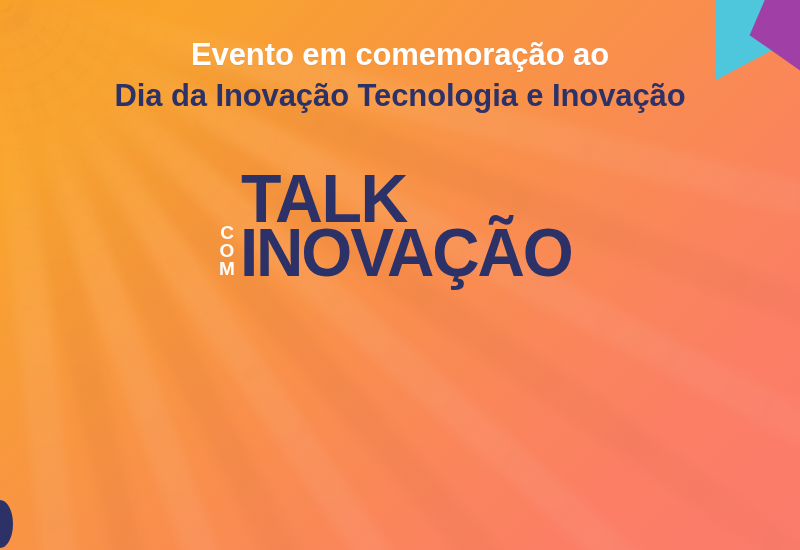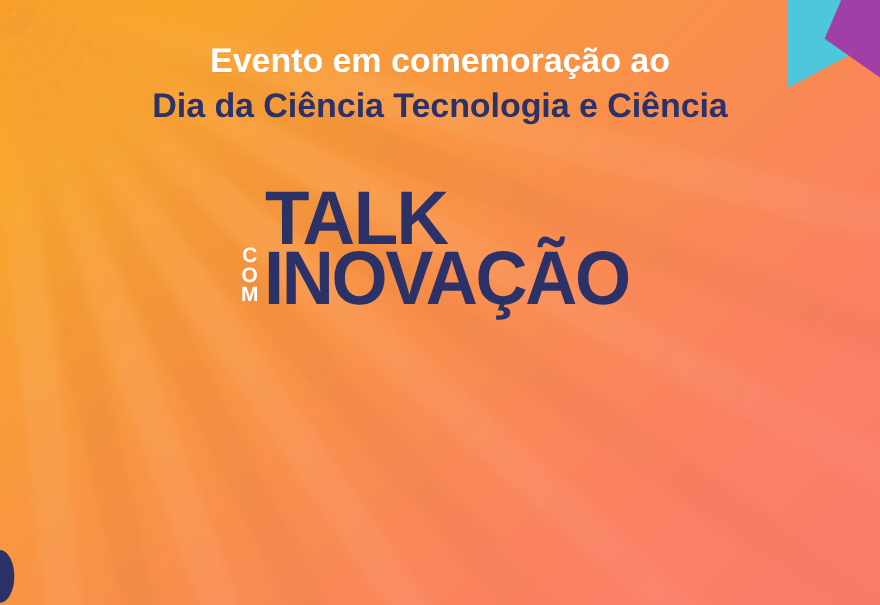--- a/index.html
+++ b/index.html
@@ -198,21 +198,21 @@
     <div class="ray" style="transform: rotate(84deg);"></div>
   </div>
 
   <div class="shape-cyan"></div>
   <div class="shape-purple"></div>
 
   <div class="circle-navy"></div>
 
   <div class="headline">
     <span class="headline-line1">Evento em comemoração ao</span>
-    <span class="headline-line2">Dia da Ciência Tecnologia e Ciência</span>
+    <span class="headline-line2">Dia da Inovação Tecnologia e Inovação</span>
   </div>
 
   <div class="logo">
     <div class="logo-com">
       <span>C</span>
       <span>O</span>
       <span>M</span>
     </div>
     <div class="logo-talk">TALK</div>
     <div class="logo-inovacao">INOVAÇÃO</div>

